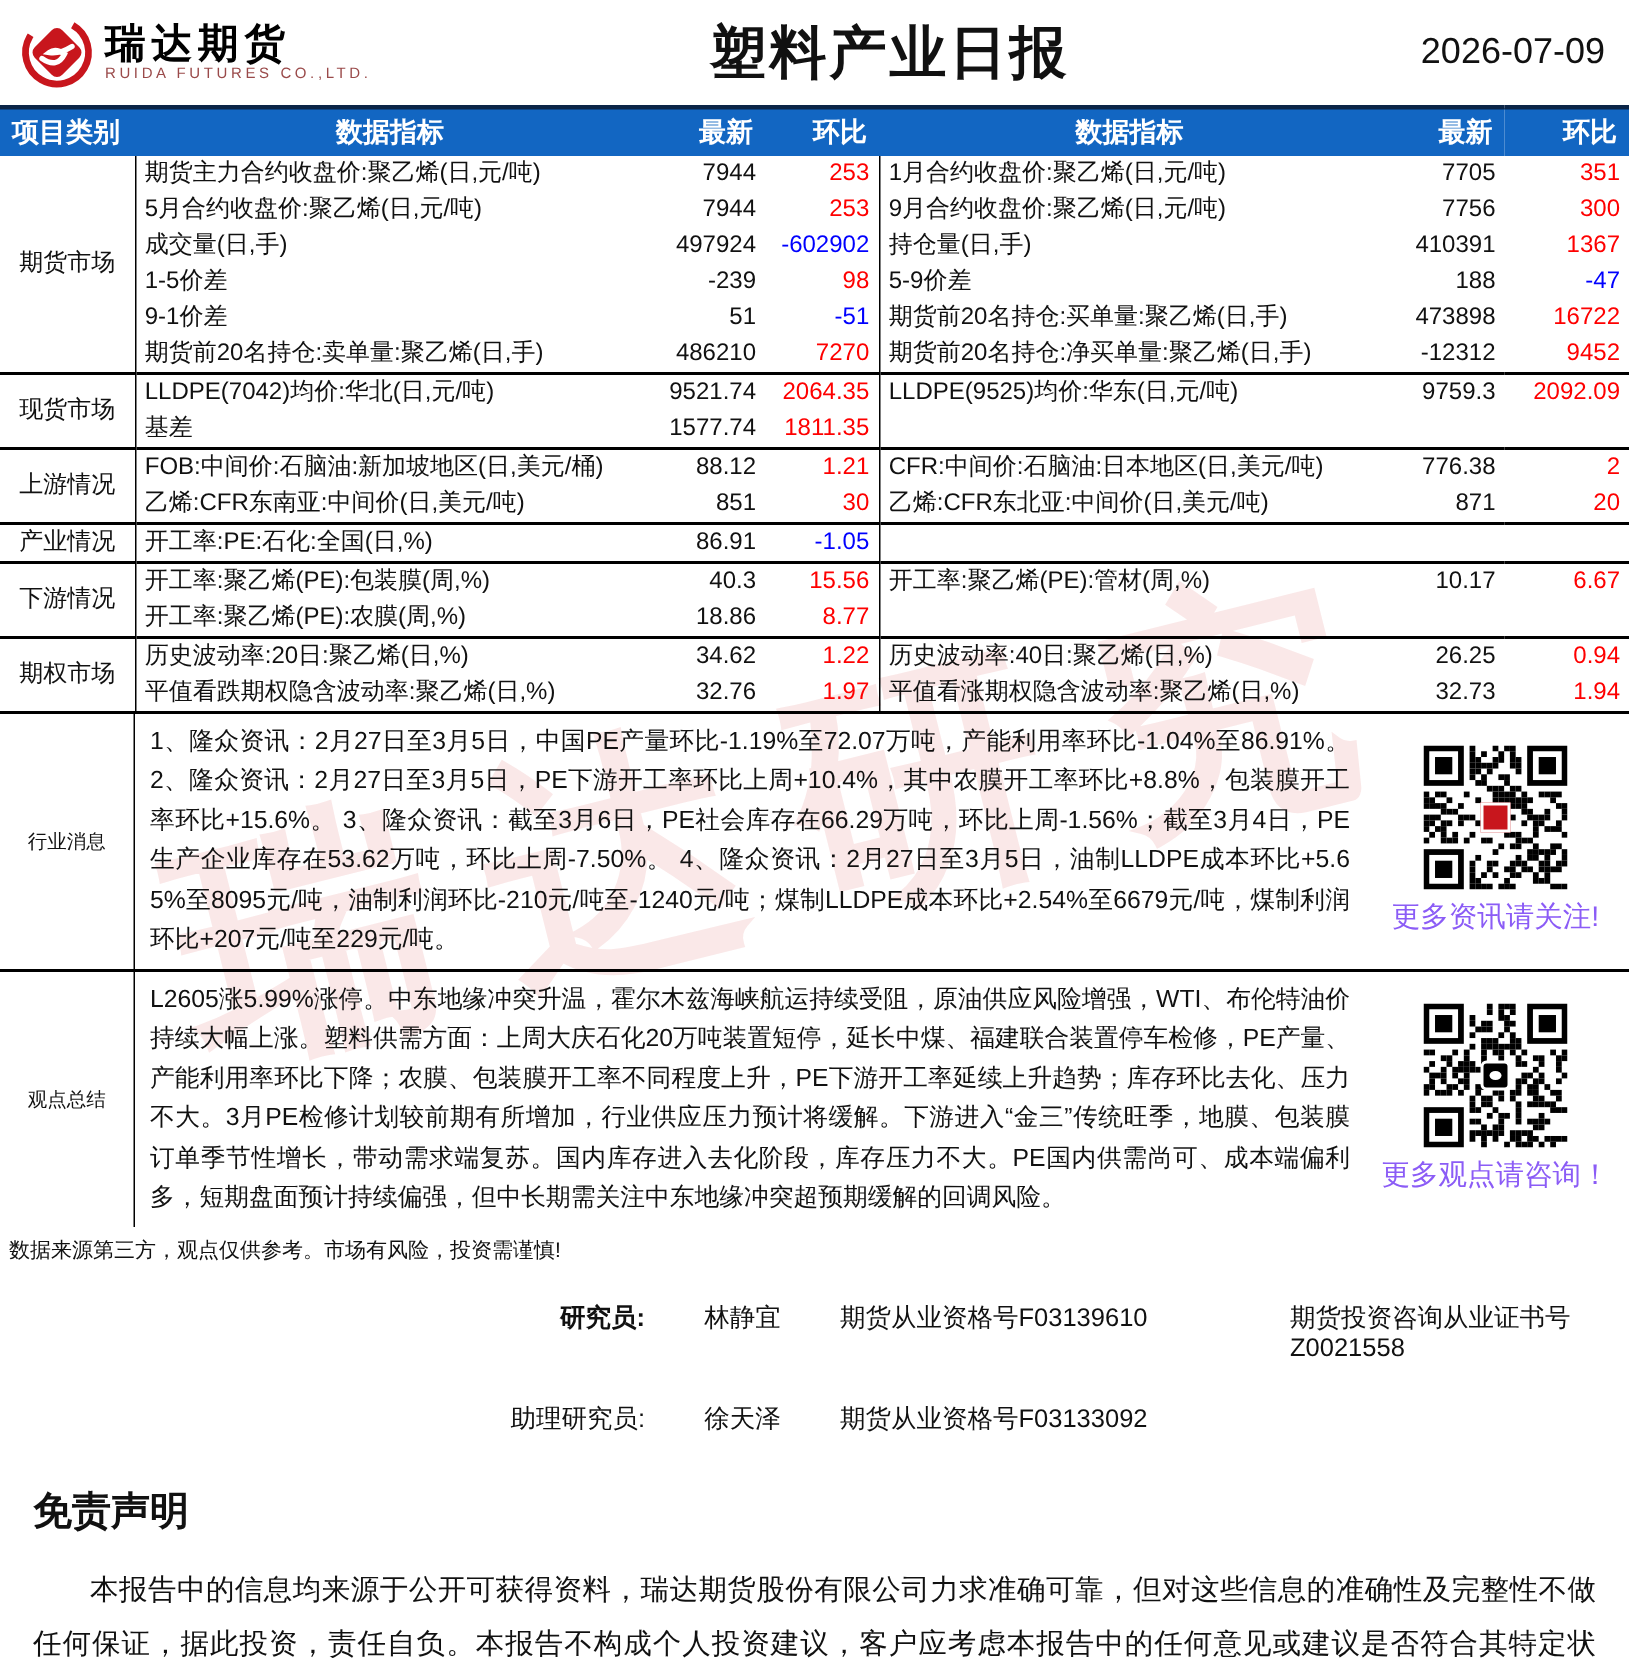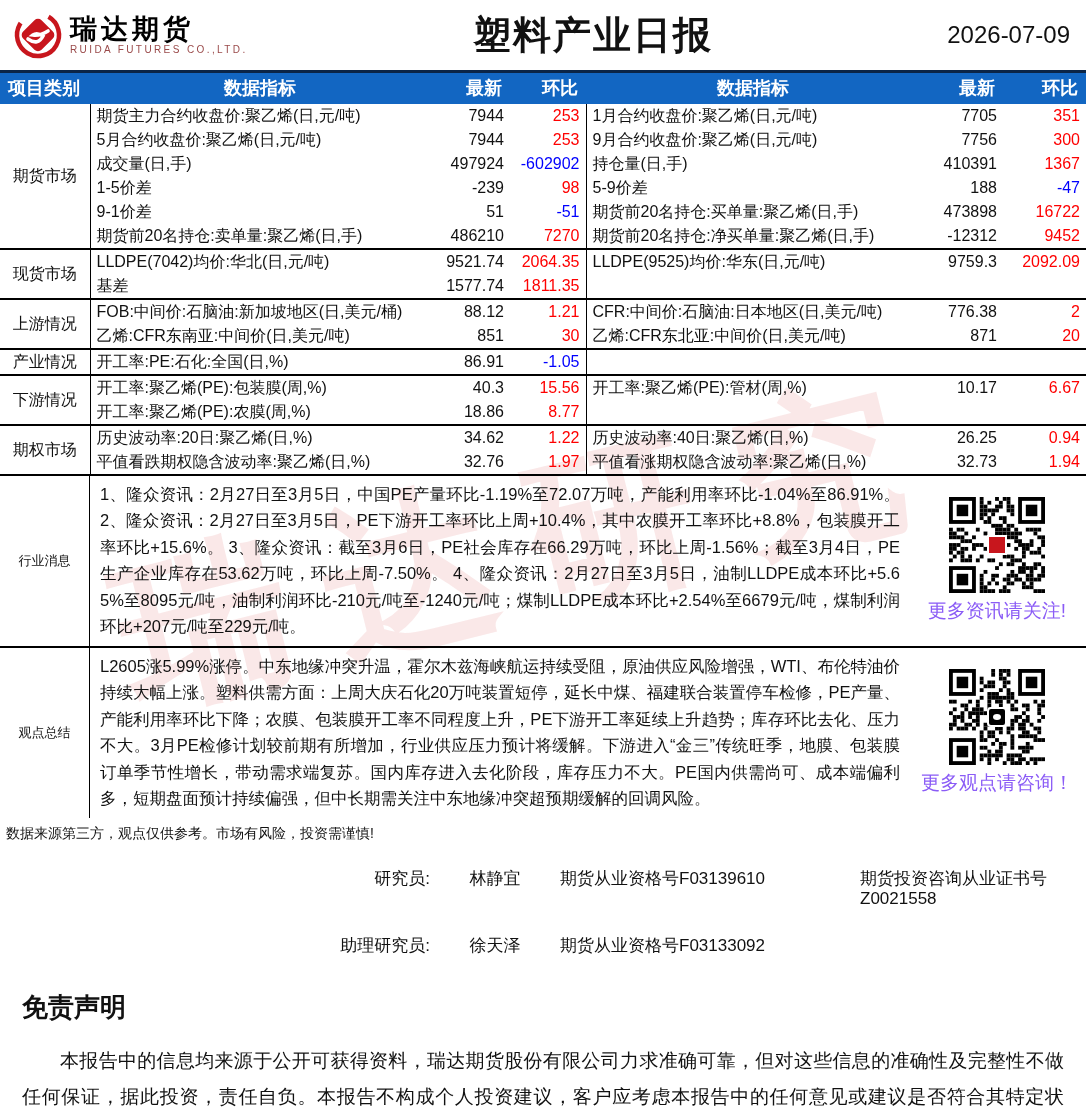--- a/index.html
+++ b/index.html
@@ -50,21 +50,21 @@
   .qr-badge.red{background:#c8161d;border:2px solid #fff;}
   .qr-badge.wechat{background:#000;border:2px solid #fff;border-radius:4px;}
   .qr-badge.wechat::before{content:"";width:8px;height:6px;background:#fff;border-radius:50%;}
   .qcap{font-size:19px;margin-top:5px;color:#8b5cf6;}
 
   
   .footnote{font-size:14px;padding:7px 8px 4px 6px;}
   .researchers{margin-top:22px;}
   .rline{display:flex;font-size:17px;line-height:20px;margin-bottom:27px;}
   .rlabel{width:430px;text-align:right;}
-  .rline:first-child .rlabel{font-weight:400;}
+  .rline:first-child .rlabel{font-weight:700;}
   .rname{width:130px;text-align:center;}
   .rcert1{width:300px;}
   .rcert2{flex:1;}
 
   
   .disc{padding:0 22px;}
   .disc h2{font-size:26px;font-weight:800;margin:34px 0 18px 0;}
   .disc p{font-size:19px;line-height:36.5px;text-align:justify;text-indent:2em;word-break:break-all;}
 
   .logo-svg{display:block;}

